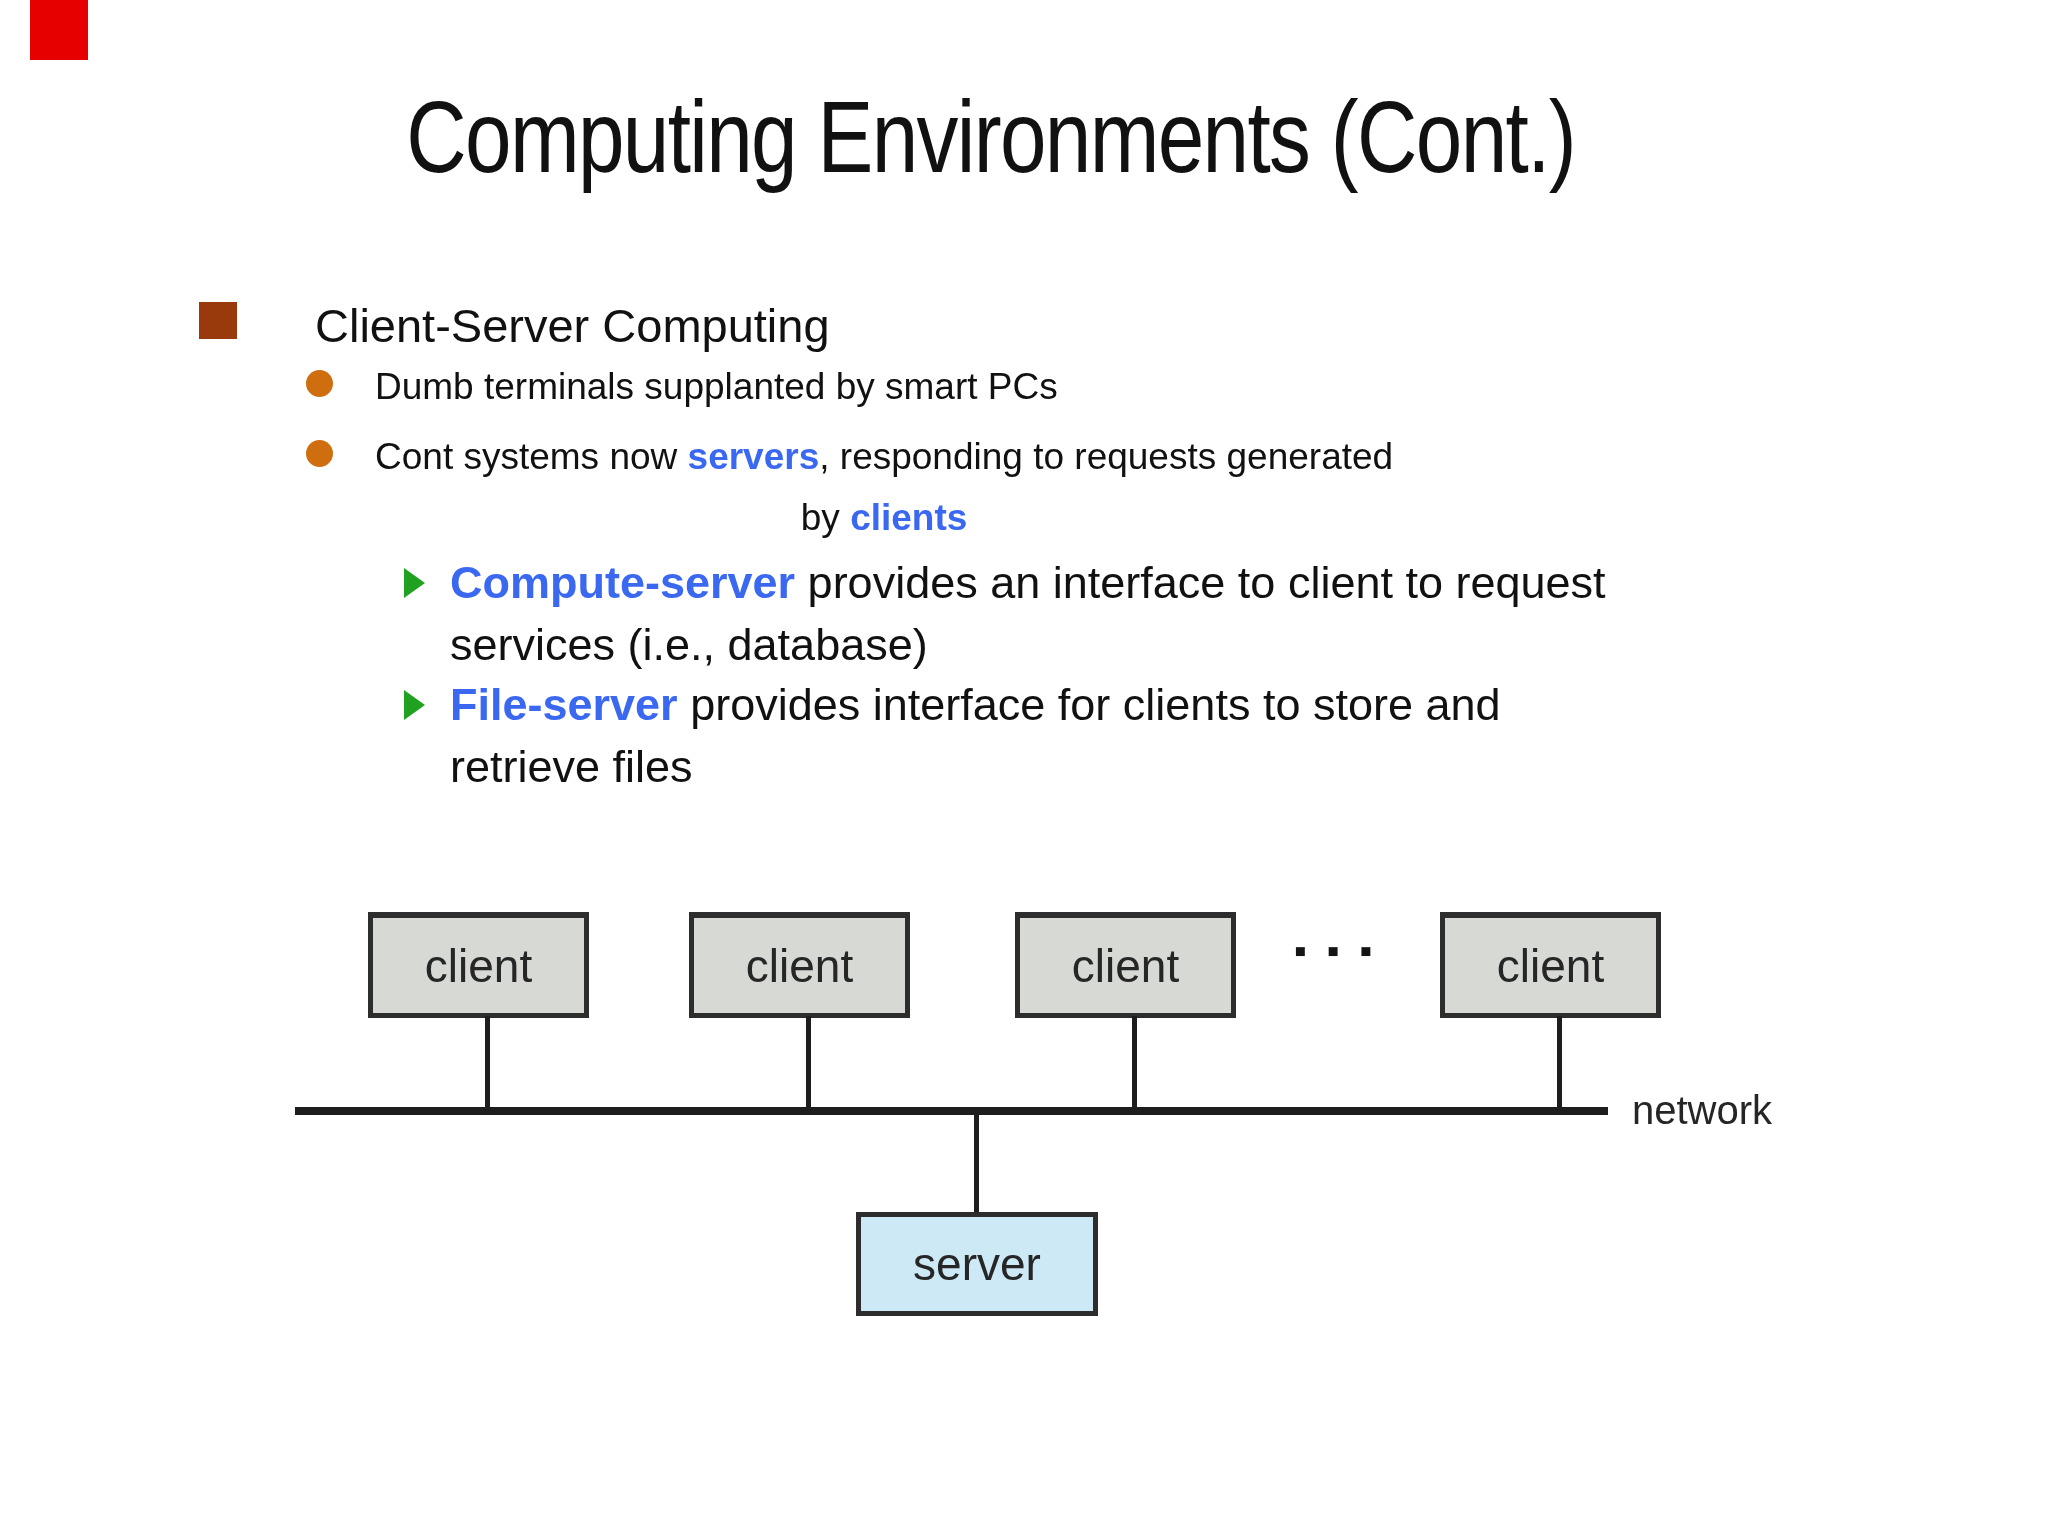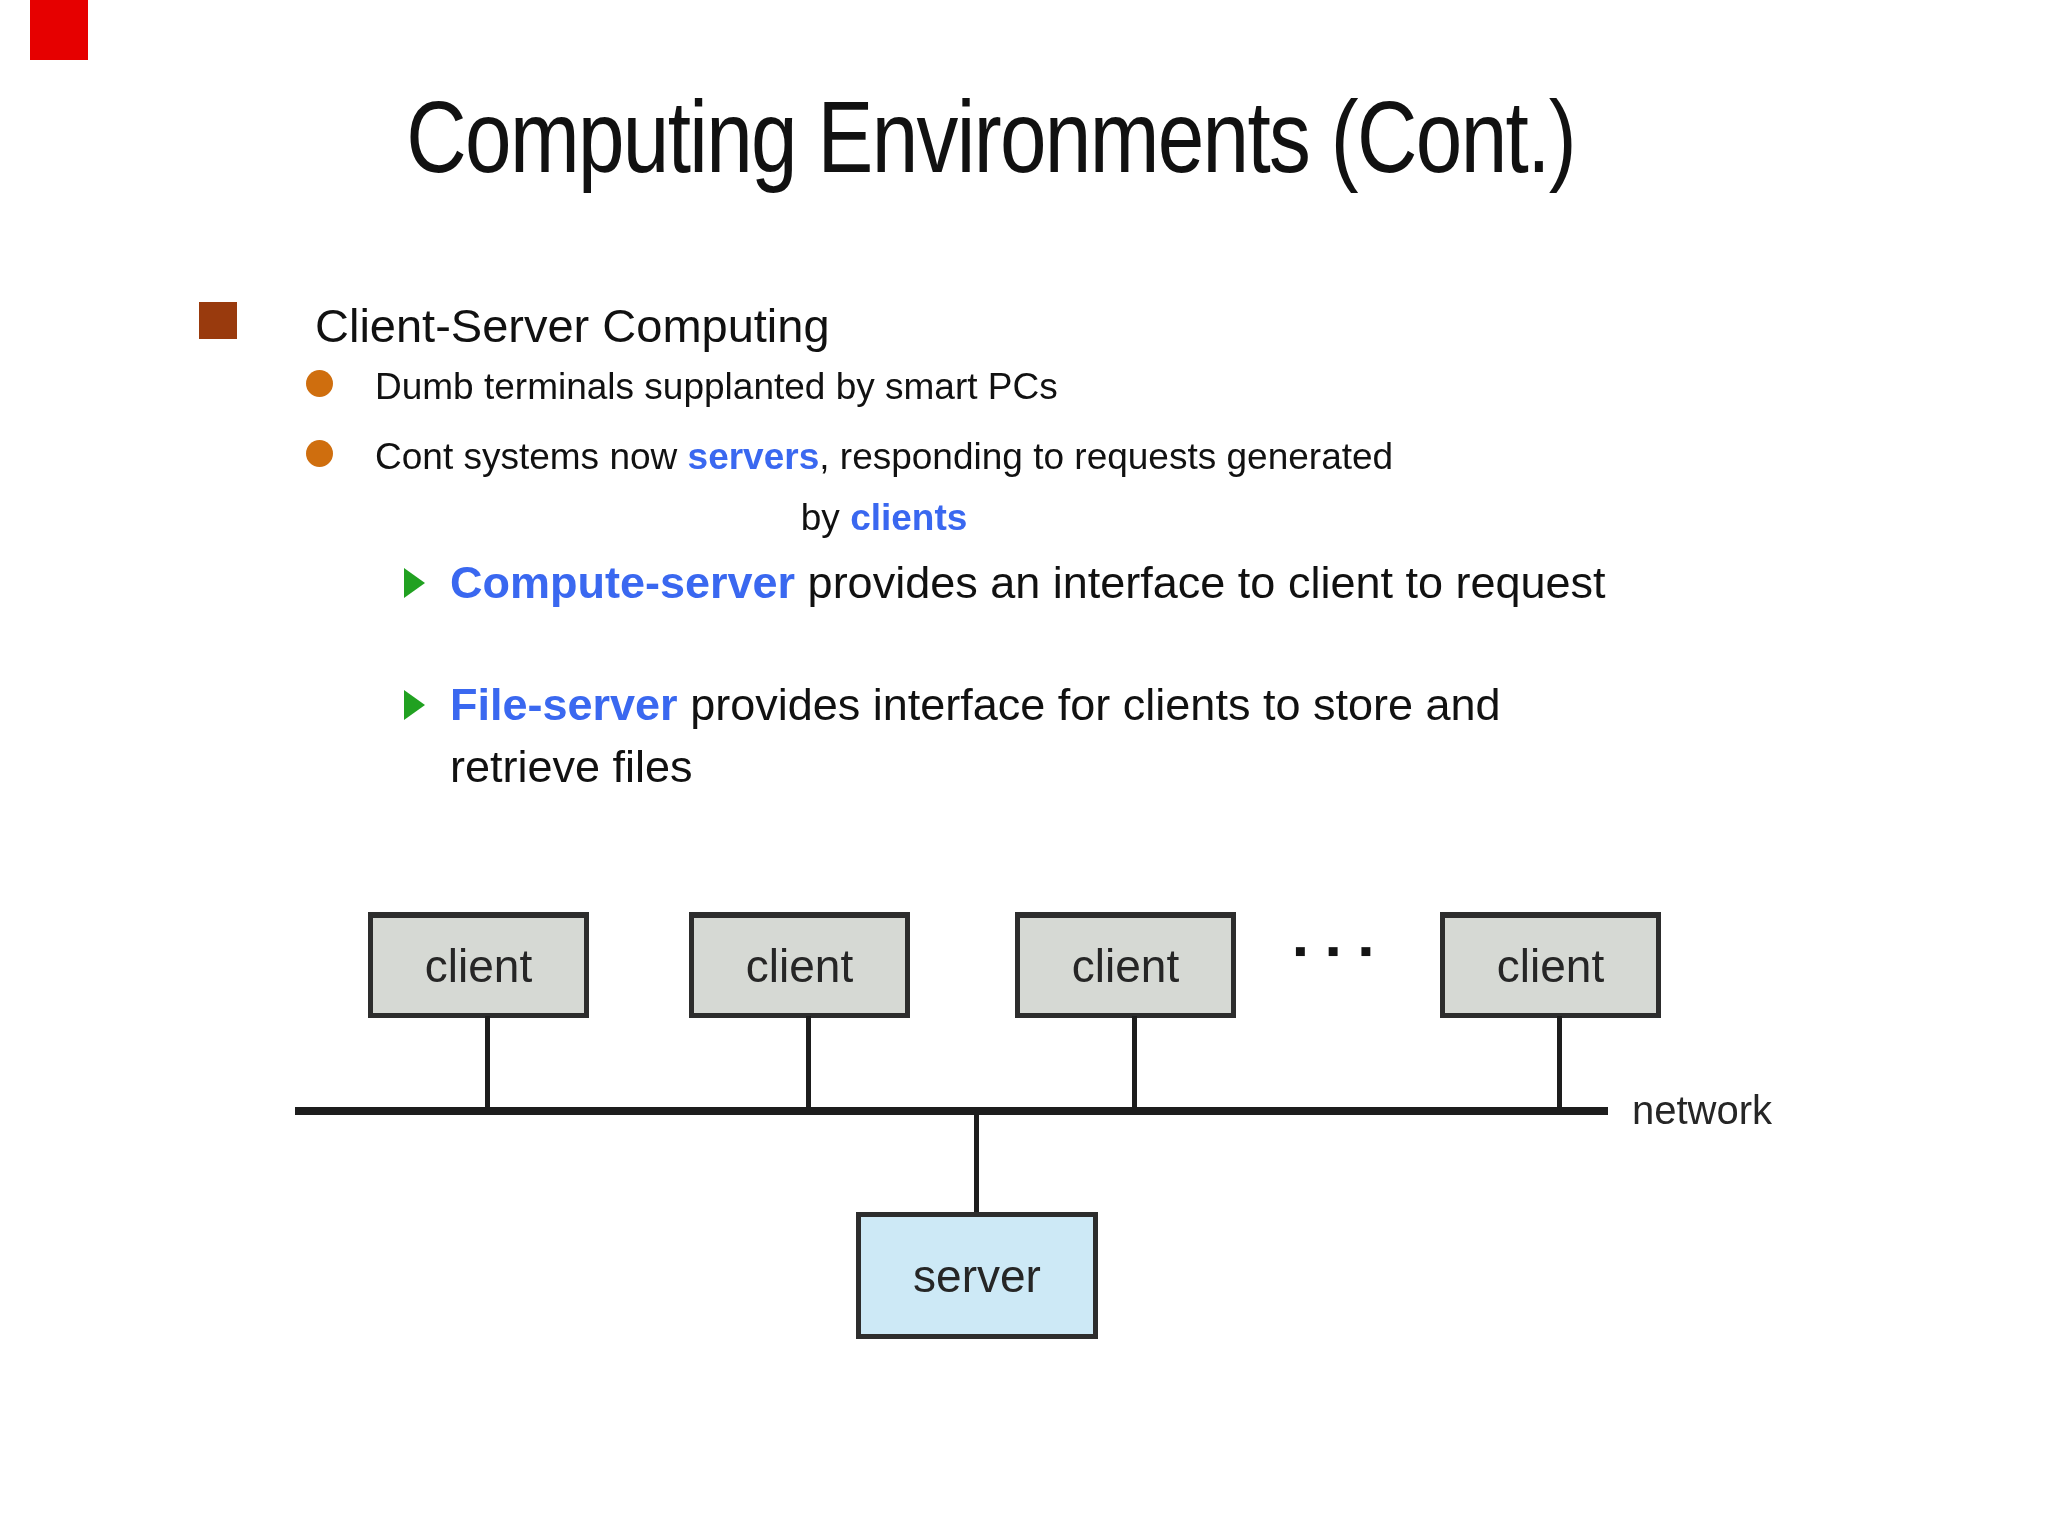--- a/index.html
+++ b/index.html
@@ -43,21 +43,21 @@
   .kw{font-weight:bold;color:var(--link_blue,#3a68f0);margin-top:32px;}
 
   
   .node{
     box-sizing:border-box;border:5px solid var(--box_border,#2d2d2d);
     display:flex;align-items:center;justify-content:center;
     font-size:46px;color:var(--diagram_text,#262626);
   }
   .client-box{width:221px;height:106px;top:912px;background:var(--client_fill,#d6d9d4);border-top-width:6px;}
   .cb1{left:368px;} .cb2{left:689px;} .cb3{left:1015px;} .cb4{left:1440px;}
-  .server-box{left:856px;top:1212px;width:242px;height:127px;background:var(--server_fill,#cde9f6);}
+  .server-box{left:856px;top:1212px;width:242px;height:104px;background:var(--server_fill,#cde9f6);}
   .vline{width:5px;background:var(--line_color,#1d1d1d);}
   .vl1{left:485px;top:1016px;height:95px;}
   .vl2{left:806px;top:1016px;height:95px;}
   .vl3{left:1132px;top:1016px;height:95px;}
   .vl4{left:1557px;top:1016px;height:95px;}
   .vl-server{left:974px;top:1113px;height:99px;}
   .network-line{left:295px;top:1107px;width:1313px;height:8px;background:var(--line_color,#1d1d1d);}
   .network-label{left:1632px;top:1088px;font-size:40px;color:var(--diagram_text,#262626);white-space:nowrap;}
   .ellipsis{left:1294px;top:930px;font-size:36px;letter-spacing:20px;color:#141414;white-space:nowrap;}
 </style>
@@ -73,21 +73,21 @@
 <div class="abs sq-bullet"></div>
 <div class="abs l1-text">Client-Server Computing</div>
 
 <div class="abs dot-bullet dot1"></div>
 <div class="abs l2-text row-b1">Dumb terminals supplanted by smart PCs</div>
 
 <div class="abs dot-bullet dot2"></div>
 <div class="abs l2-text row-b2"><span>Cont systems now </span><span class="kw">servers</span><span>, responding to requests generated</span><br><span>by </span><span class="kw">clients</span></div>
 
 <div class="abs tri-bullet tri1"></div>
-<div class="abs l3-text row-s1"><span class="kw">Compute-server</span><span> provides an interface to client to request</span><br></div>
+<div class="abs l3-text row-s1"><span class="kw">Compute-server</span><span> provides an interface to client to request</span><br><span>services (i.e., database)</span></div>
 
 <div class="abs tri-bullet tri2"></div>
 <div class="abs l3-text row-s2"><span class="kw">File-server</span><span> provides interface for clients to store and</span><br><span>retrieve files</span></div>
 
 <div class="abs node client-box cb1">client</div>
 <div class="abs node client-box cb2">client</div>
 <div class="abs node client-box cb3">client</div>
 <div class="abs ellipsis">▪▪▪</div>
 <div class="abs node client-box cb4">client</div>
 

